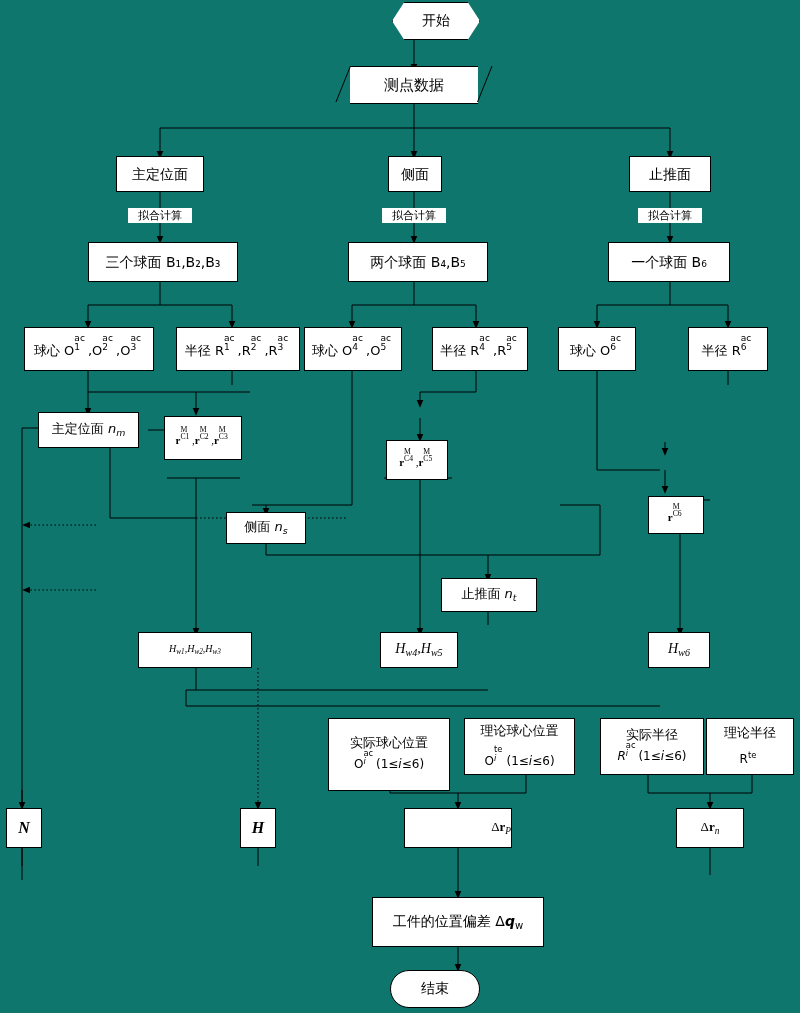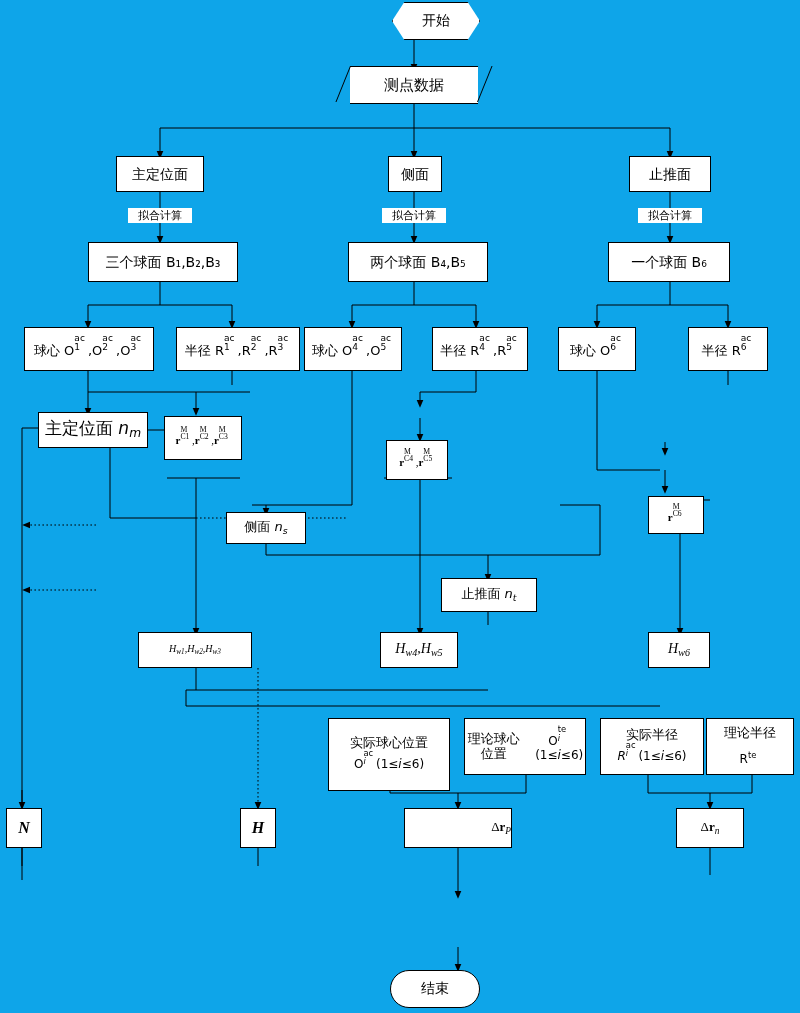--- a/index.html
+++ b/index.html
@@ -9,21 +9,21 @@
   }
   body {
     font-family: "Liberation Serif", "DejaVu Serif", serif;
     color: #000000;
   }
   #flowchart {
     position: relative;
     width: 800px;
     height: 1013px;
     overflow: hidden;
-    background: #0ea5e9;
+    background: #0f766e;
   }
   #wires {
     position: absolute;
     left: 0;
     top: 0;
     width: 800px;
     height: 1013px;
     pointer-events: none;
   }
   .node {
@@ -294,21 +294,21 @@
       O<span class="supsub"><span class="u">ac</span><span class="d">6</span></span>
     </span>
   </div>
   <div class="node cn" style="left:688px; top:327px; width:80px; height:44px; font-size:13px;">
     <span>
       <span>半径</span>
       R<span class="supsub"><span class="u">ac</span><span class="d">6</span></span>
     </span>
   </div>
 
-  <div class="node cn" style="left:38px; top:412px; width:110px; height:36px; font-size:17px;align-items:center;">
+  <div class="node cn" style="left:38px; top:412px; width:101px; height:36px; font-size:13px;align-items:center;">
     <span>
       <span>主定位面</span>
       <span class="it"> n<sub>m</sub></span>
     </span>
   </div>
   <div class="node cn" style="left:226px; top:512px; width:80px; height:32px; font-size:13px;">
     <span>
       <span>侧面</span>
       <span class="it"> n<sub>s</sub></span>
     </span>
@@ -351,21 +351,21 @@
       H<sub>w6</sub>
     </span>
   </div>
 
   <div class="node cn" style="left:328px; top:718px; width:122px; height:73px; flex-direction:column; gap:2px; font-size:13px;">
     <span>实际球心位置</span>
     <span style="font-size:12px;">
       O<span class="supsub"><span class="u">ac</span><span class="d"><i>i</i></span></span>(1≤<i>i</i>≤6)
     </span>
   </div>
-  <div class="node cn" style="left:464px; top:718px; width:122px; height:57px; flex-direction:row; gap:11px; font-size:13px;">
+  <div class="node cn" style="left:464px; top:718px; width:111px; height:57px; flex-direction:column; gap:11px; font-size:13px;">
     <span>理论球心位置</span>
     <span style="font-size:12px;">
       O<span class="supsub"><span class="u">te</span><span class="d"><i>i</i></span></span>(1≤<i>i</i>≤6)
     </span>
   </div>
   <div class="node cn" style="left:600px; top:718px; width:104px; height:57px; flex-direction:column; gap:2px; font-size:13px;">
     <span>实际半径</span>
     <span style="font-size:12px;">
       <i>R</i><span class="supsub"><span class="u">ac</span><span class="d"><i>i</i></span></span>(1≤<i>i</i>≤6)
     </span>
@@ -387,18 +387,23 @@
     <span>
       Δ<span class="vec">r</span><sub><i>P</i></sub>
     </span>
   </div>
   <div class="node math" style="left:676px; top:808px; width:68px; height:40px; font-size:13px;">
     <span>
       Δ<span class="vec">r</span><sub><i>n</i></sub>
     </span>
   </div>
 
+  <div class="node cn" style="left:372px; top:897px; width:172px; height:50px; font-size:14px;">
+    <span>
+      <span></span>工件的位置偏差 Δ<span class="bi">q</span><sub>w</sub>
+    </span>
+  </div>
 
   <div class="term round" style="left:390px; top:970px; width:90px; height:38px;">
     <span>结束</span>
   </div>
 
 </div>
 
 </body></html>

